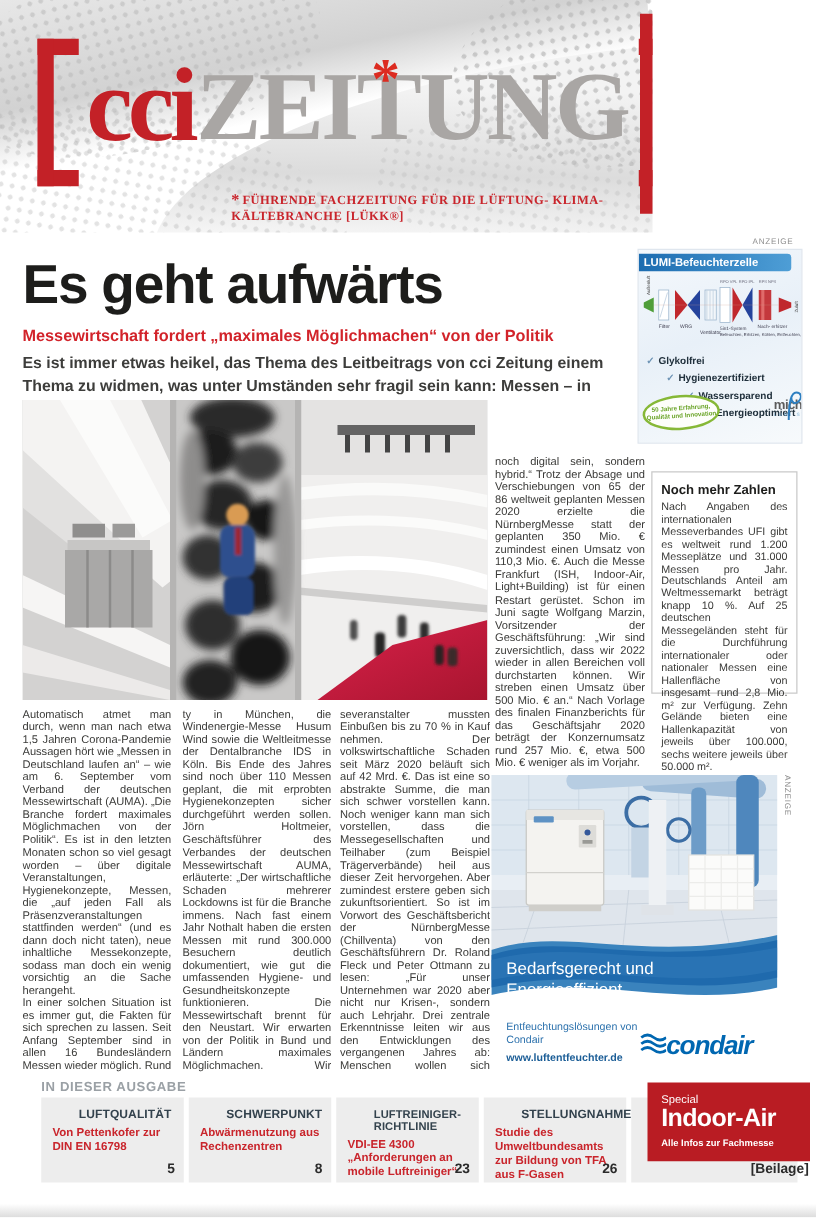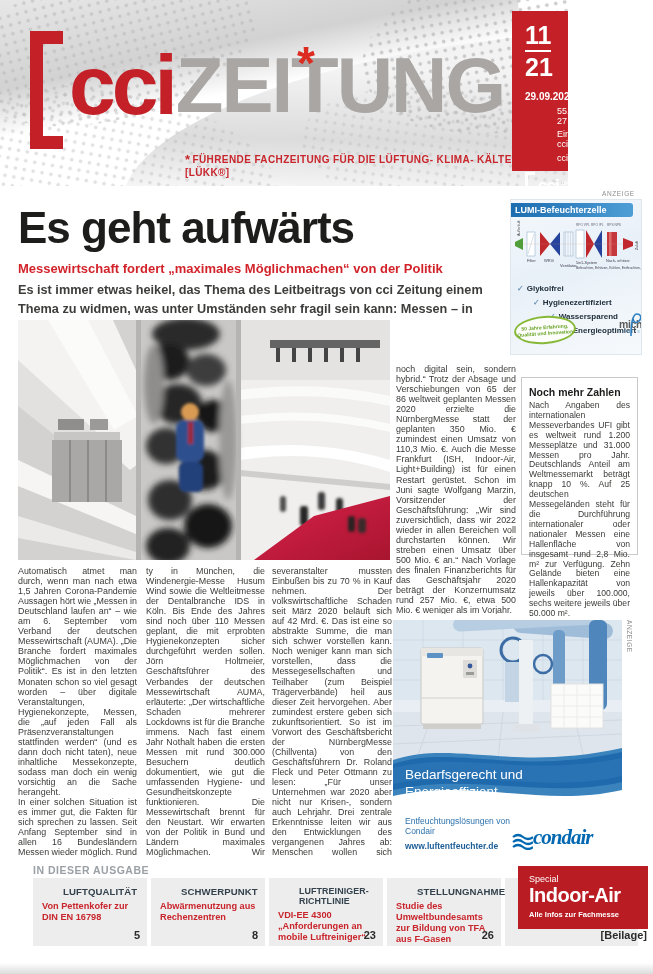--- a/index.html
+++ b/index.html
@@ -1,21 +1,21 @@
 <!DOCTYPE html>
 <html lang="de"><head>
 <meta charset="utf-8">
 <style>
   html,body{margin:0;padding:0;background:#ffffff;}
   #page{position:relative;width:653px;height:974px;background:#fff;overflow:hidden;
         font-family:"Liberation Sans",sans-serif;-webkit-font-smoothing:antialiased;}
   .abs{position:absolute;}
 
   
-  #masthead{left:0;top:0;width:568px;height:186px;background:#fff;overflow:hidden;}
+  #masthead{left:0;top:0;width:522px;height:186px;background:#fff;overflow:hidden;font-family:Liberation Serif, serif;}
   .wave{position:absolute;border-radius:50%;}
   .w1{left:-180px;top:-90px;width:700px;height:260px;background:linear-gradient(175deg,#ededed 20%,#d2d2d2 55%,transparent 70%);transform:rotate(-6deg);}
   .w2{left:120px;top:40px;width:760px;height:240px;background:linear-gradient(8deg,transparent 35%,#dcdcdc 55%,#f3f3f3 75%);transform:rotate(-7deg);}
   .dots{position:absolute;background-image:radial-gradient(circle,#b9b9b9 1.7px,rgba(185,185,185,0) 2.2px);background-size:9px 9px;opacity:.55;}
   .d1{left:-40px;top:-30px;width:300px;height:150px;border-radius:50%;transform:rotate(-14deg);}
   .d2{left:-60px;top:90px;width:340px;height:160px;border-radius:50%;transform:rotate(10deg);opacity:.4;}
   .d3{left:360px;top:-40px;width:330px;height:170px;border-radius:50%;transform:rotate(-10deg);opacity:.7;}
   .d4{left:300px;top:90px;width:300px;height:130px;border-radius:50%;transform:rotate(8deg);opacity:.35;}
 
   #logo{left:30px;top:42px;height:96px;display:flex;align-items:center;}
@@ -83,21 +83,21 @@
   #mb-logo .mbsub{font-size:3.8px;color:#7ab0d4;letter-spacing:1.6px;}
   #lumi-web{left:0;top:160px;width:122px;height:12px;background:linear-gradient(90deg,#1c6cb0,#4e9ed6);color:#fff;font-size:7.5px;font-weight:400;line-height:12px;padding-left:6px;border-radius:0 3px 3px 0;}
 
   
   #condair{left:393px;top:620px;width:229px;height:235px;background:#fff;overflow:hidden;}
   #cd-photo{position:absolute;left:0;top:0;width:229px;height:150px;}
   #cd-waveband{position:absolute;left:0;top:118px;width:229px;height:62px;}
   #cd-head{position:absolute;left:12px;top:146px;width:180px;color:#fff;font-size:13.5px;line-height:17px;white-space:pre-line;font-weight:400;}
   #cd-sub{position:absolute;left:12px;top:196px;width:120px;font-size:8.5px;color:#2d72ad;line-height:10px;}
   #cd-web{position:absolute;left:12px;top:221px;font-size:8.5px;font-weight:700;color:#1c5e97;}
-  #cd-logo{position:absolute;left:118px;top:205px;display:flex;align-items:flex-end;font-family:Liberation Serif, serif;}
+  #cd-logo{position:absolute;left:118px;top:205px;display:flex;align-items:flex-start;}
   #cd-logo .cdname{font-size:21px;font-weight:700;font-style:italic;color:#0067b1;letter-spacing:-1px;}
 
   
   #toc-head{left:33px;top:864px;font-size:10.5px;font-weight:700;color:#9aa0a5;letter-spacing:.5px;}
   .tile{position:absolute;top:878px;width:114px;height:68px;background:#ededed;padding:8px 8px 6px 9px;box-sizing:border-box;}
   .tile .cat{font-size:9.6px;font-weight:700;color:#33424d;letter-spacing:.1px;padding-left:21px;}
   .tile .ttl{font-size:9.2px;font-weight:700;color:#c9252c;line-height:11px;margin-top:4px;}
   .tile .pg{position:absolute;right:7px;bottom:5px;font-size:11px;font-weight:700;color:#2b2b2b;}
   #tile0{left:33px;} #tile1{left:151px;} #tile2{left:269px;} #tile3{left:387px;}
   #tile4{left:505px;width:133px;}

